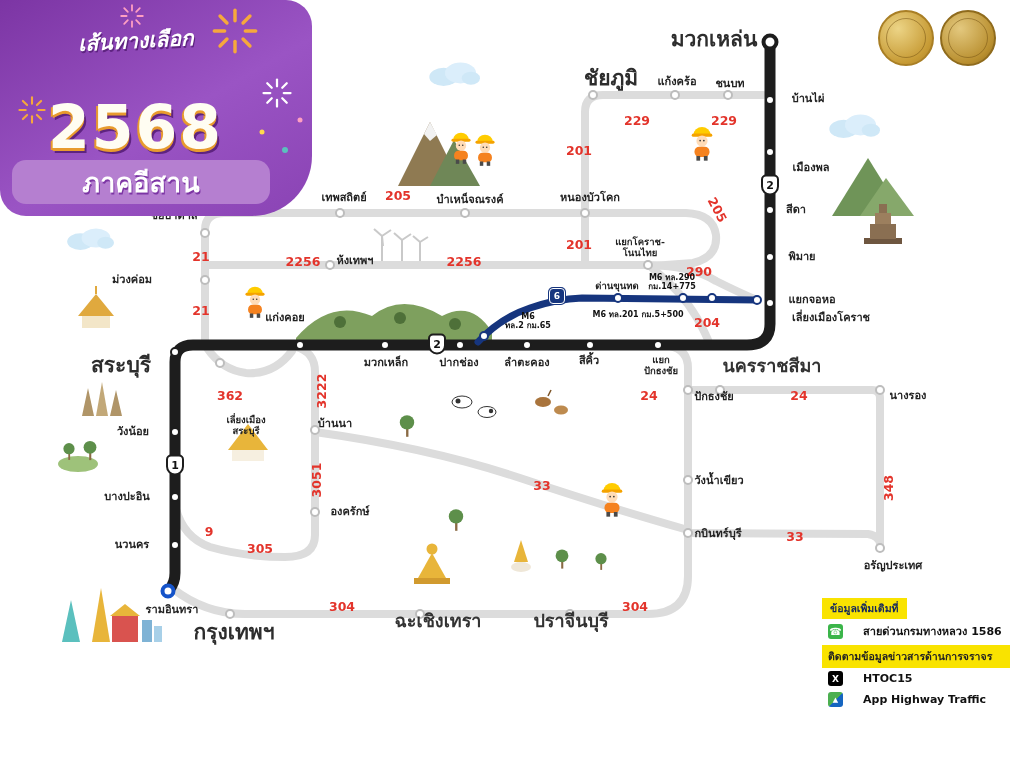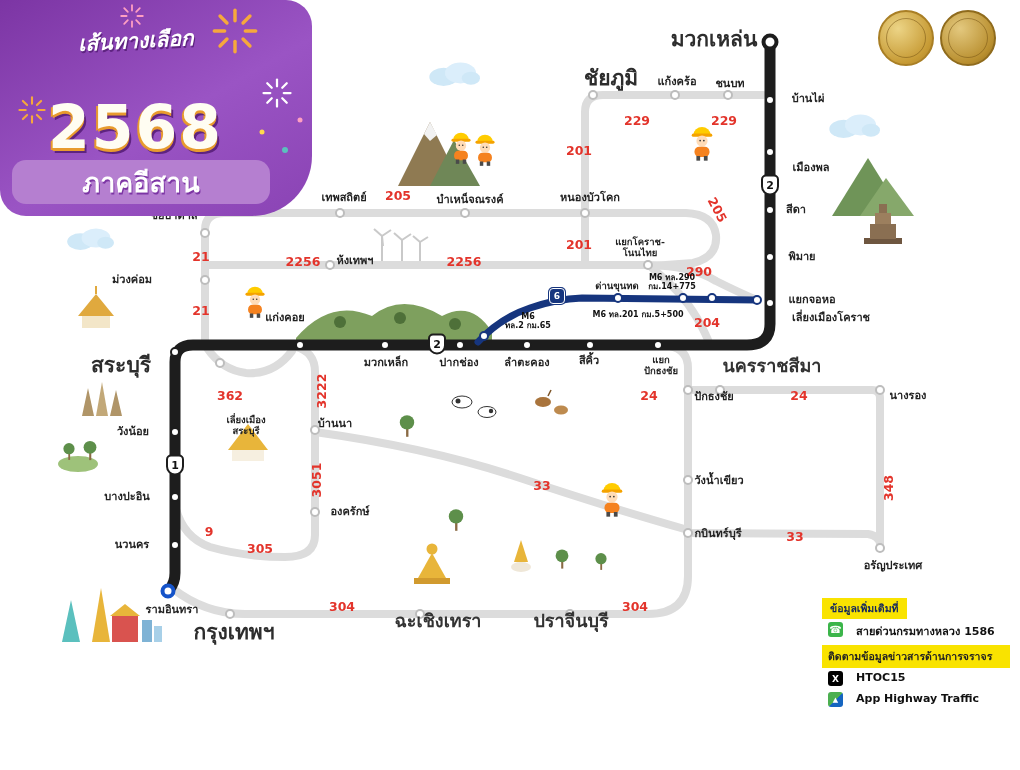--- a/index.html
+++ b/index.html
@@ -46,21 +46,21 @@
   
   .seal { position:absolute; width:56px; height:56px; border-radius:50%; z-index:6; }
   .seal::after { content:""; position:absolute; inset:6px; border:1.5px solid rgba(120,85,20,.55); border-radius:50%; }
   .seal-1 { left:878px; top:10px; background:radial-gradient(circle at 35% 32%, #ecd486, #c79b35 70%, #a97f25); border:2px solid #a97f25; }
   .seal-2 { left:940px; top:10px; background:radial-gradient(circle at 35% 32%, #e3c87e, #b98f2f 70%, #8f6b1d); border:2px solid #8f6b1d; }
 
   
   .info { position:absolute; left:822px; top:597px; width:188px; z-index:6; }
   .info-tab { display:inline-block; background:#f9e300; color:#12265e; font-size:10.5px; font-weight:bold; padding:2px 8px; }
   .info-bar { background:#f9e300; color:#222; font-size:10.5px; font-weight:bold; padding:3px 6px; margin-top:2px; }
-  .info-row { background:#fff; display:flex; align-items:flex-start; gap:13px; padding:3px 6px; font-size:11px; font-weight:bold; color:#111; }
+  .info-row { background:#fff; display:flex; align-items:center; gap:20px; padding:3px 6px; font-size:11px; font-weight:bold; color:#111; }
   .s-icon { width:15px; height:15px; border-radius:3px; display:inline-flex; align-items:center; justify-content:center; color:#fff; font-size:10px; font-weight:bold; flex:0 0 15px; }
   .phone-icon { background:#3bb54a; }
   .phone-icon::after { content:"☎"; font-size:10px; }
   .facebook-icon { background:#1877f2; }
   .facebook-icon::after { content:"f"; }
   .x-icon { background:#000; }
   .x-icon::after { content:"X"; font-size:9px; }
   .app-icon { background:linear-gradient(135deg,#4caf50 50%,#1565c0 50%); }
   .app-icon::after { content:"▲"; font-size:7px; }
 </style>

